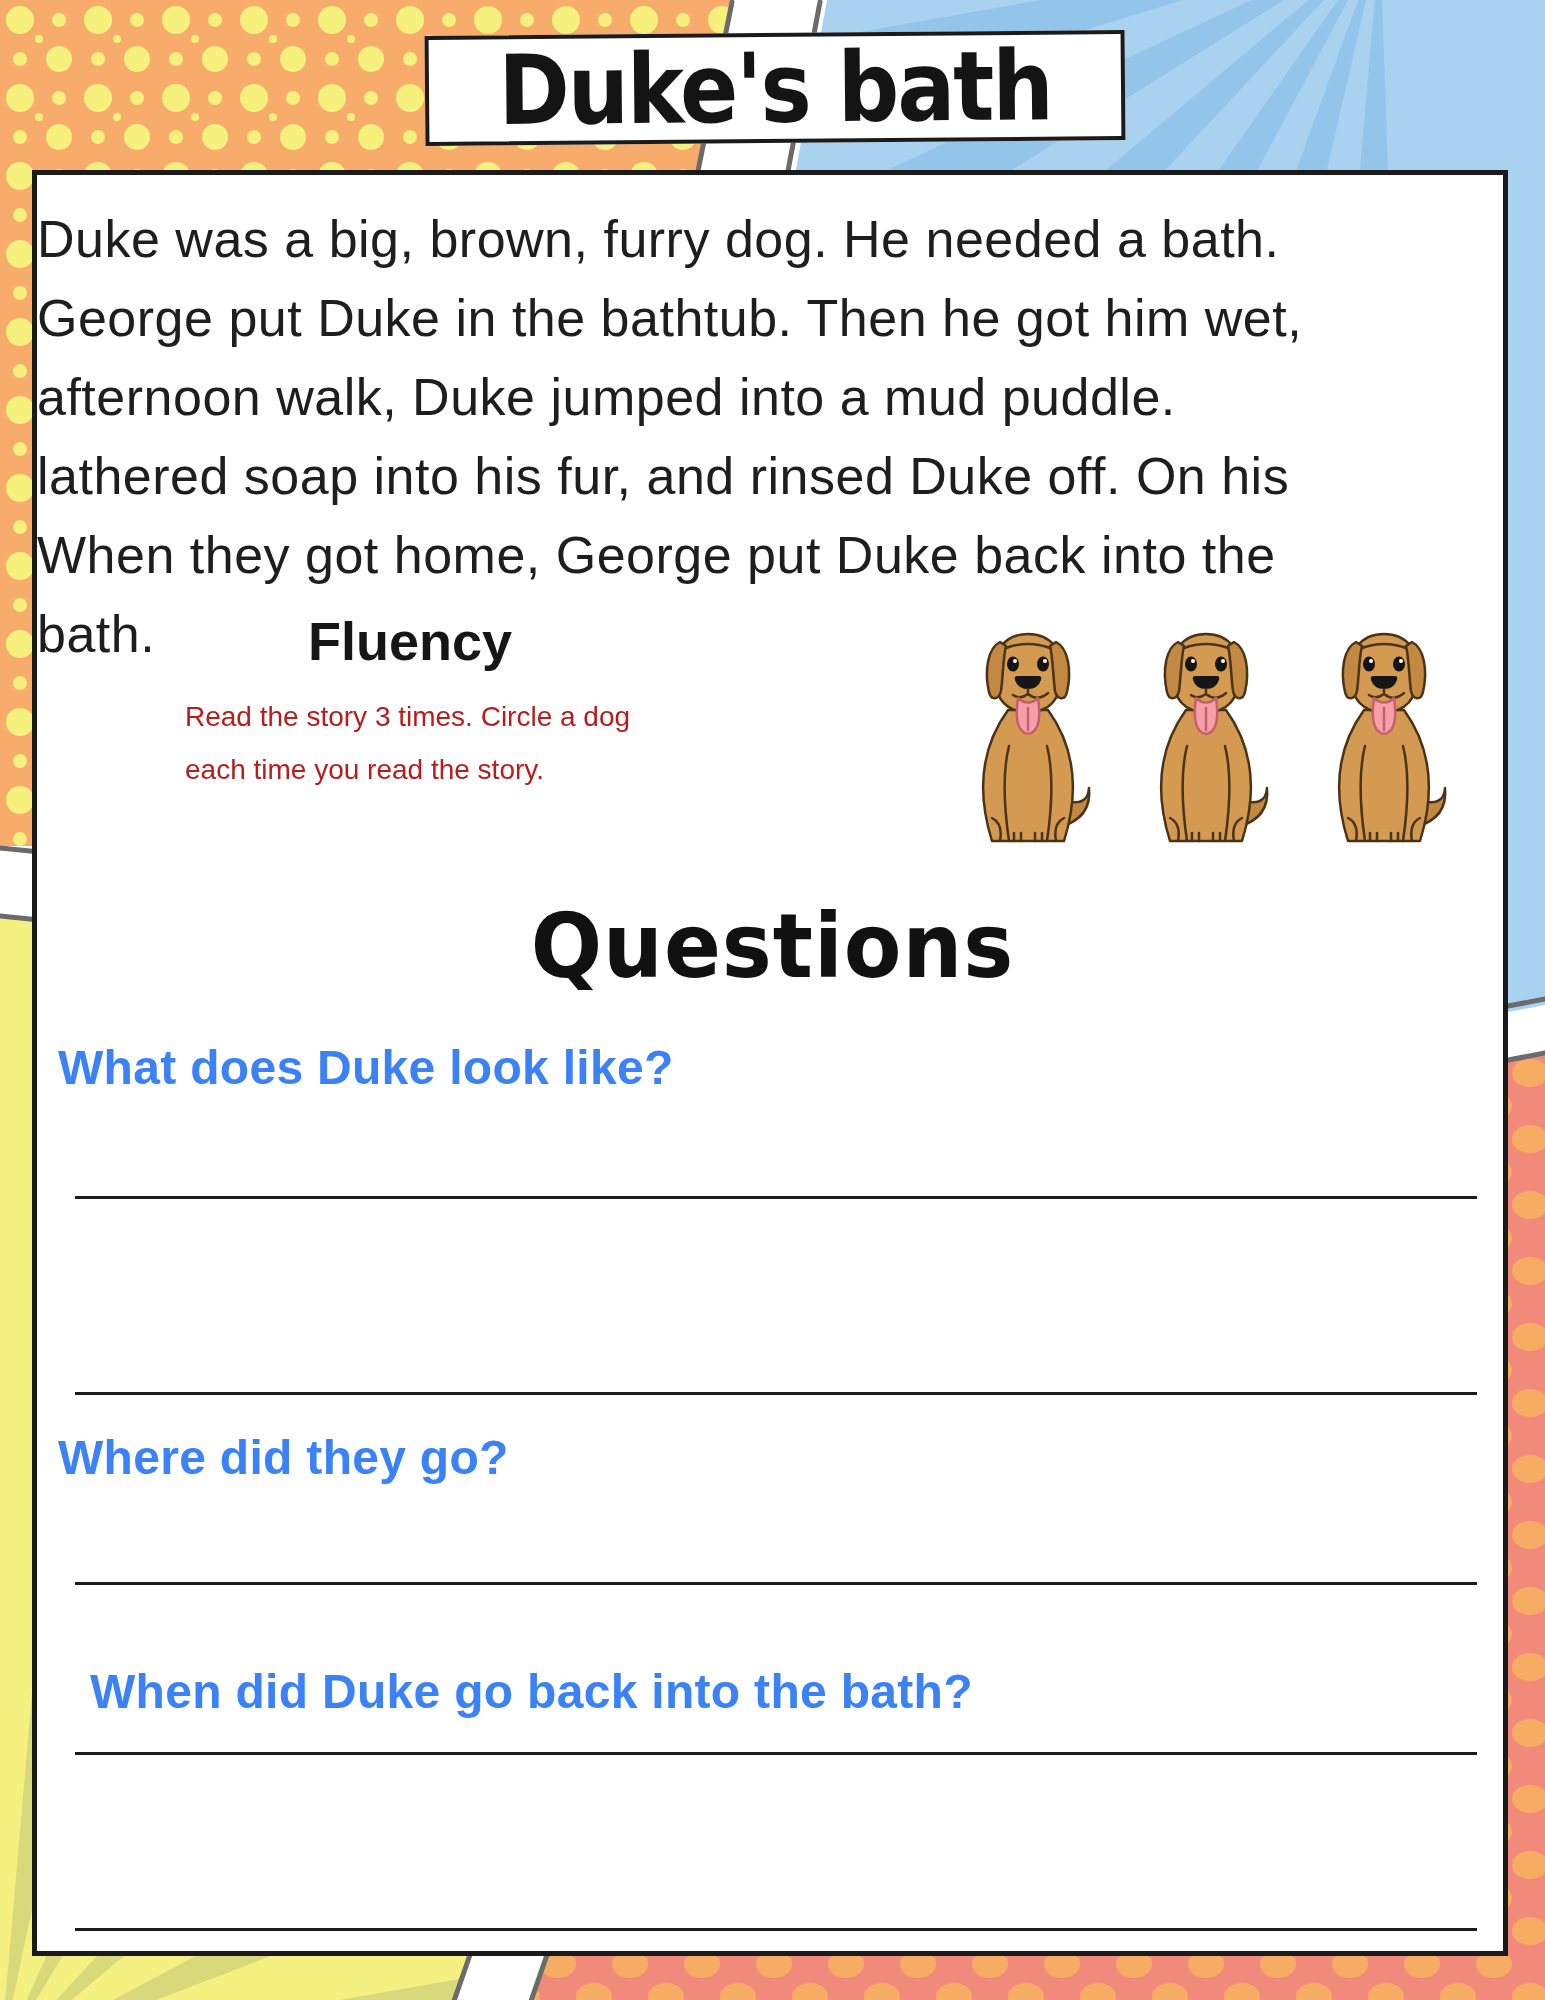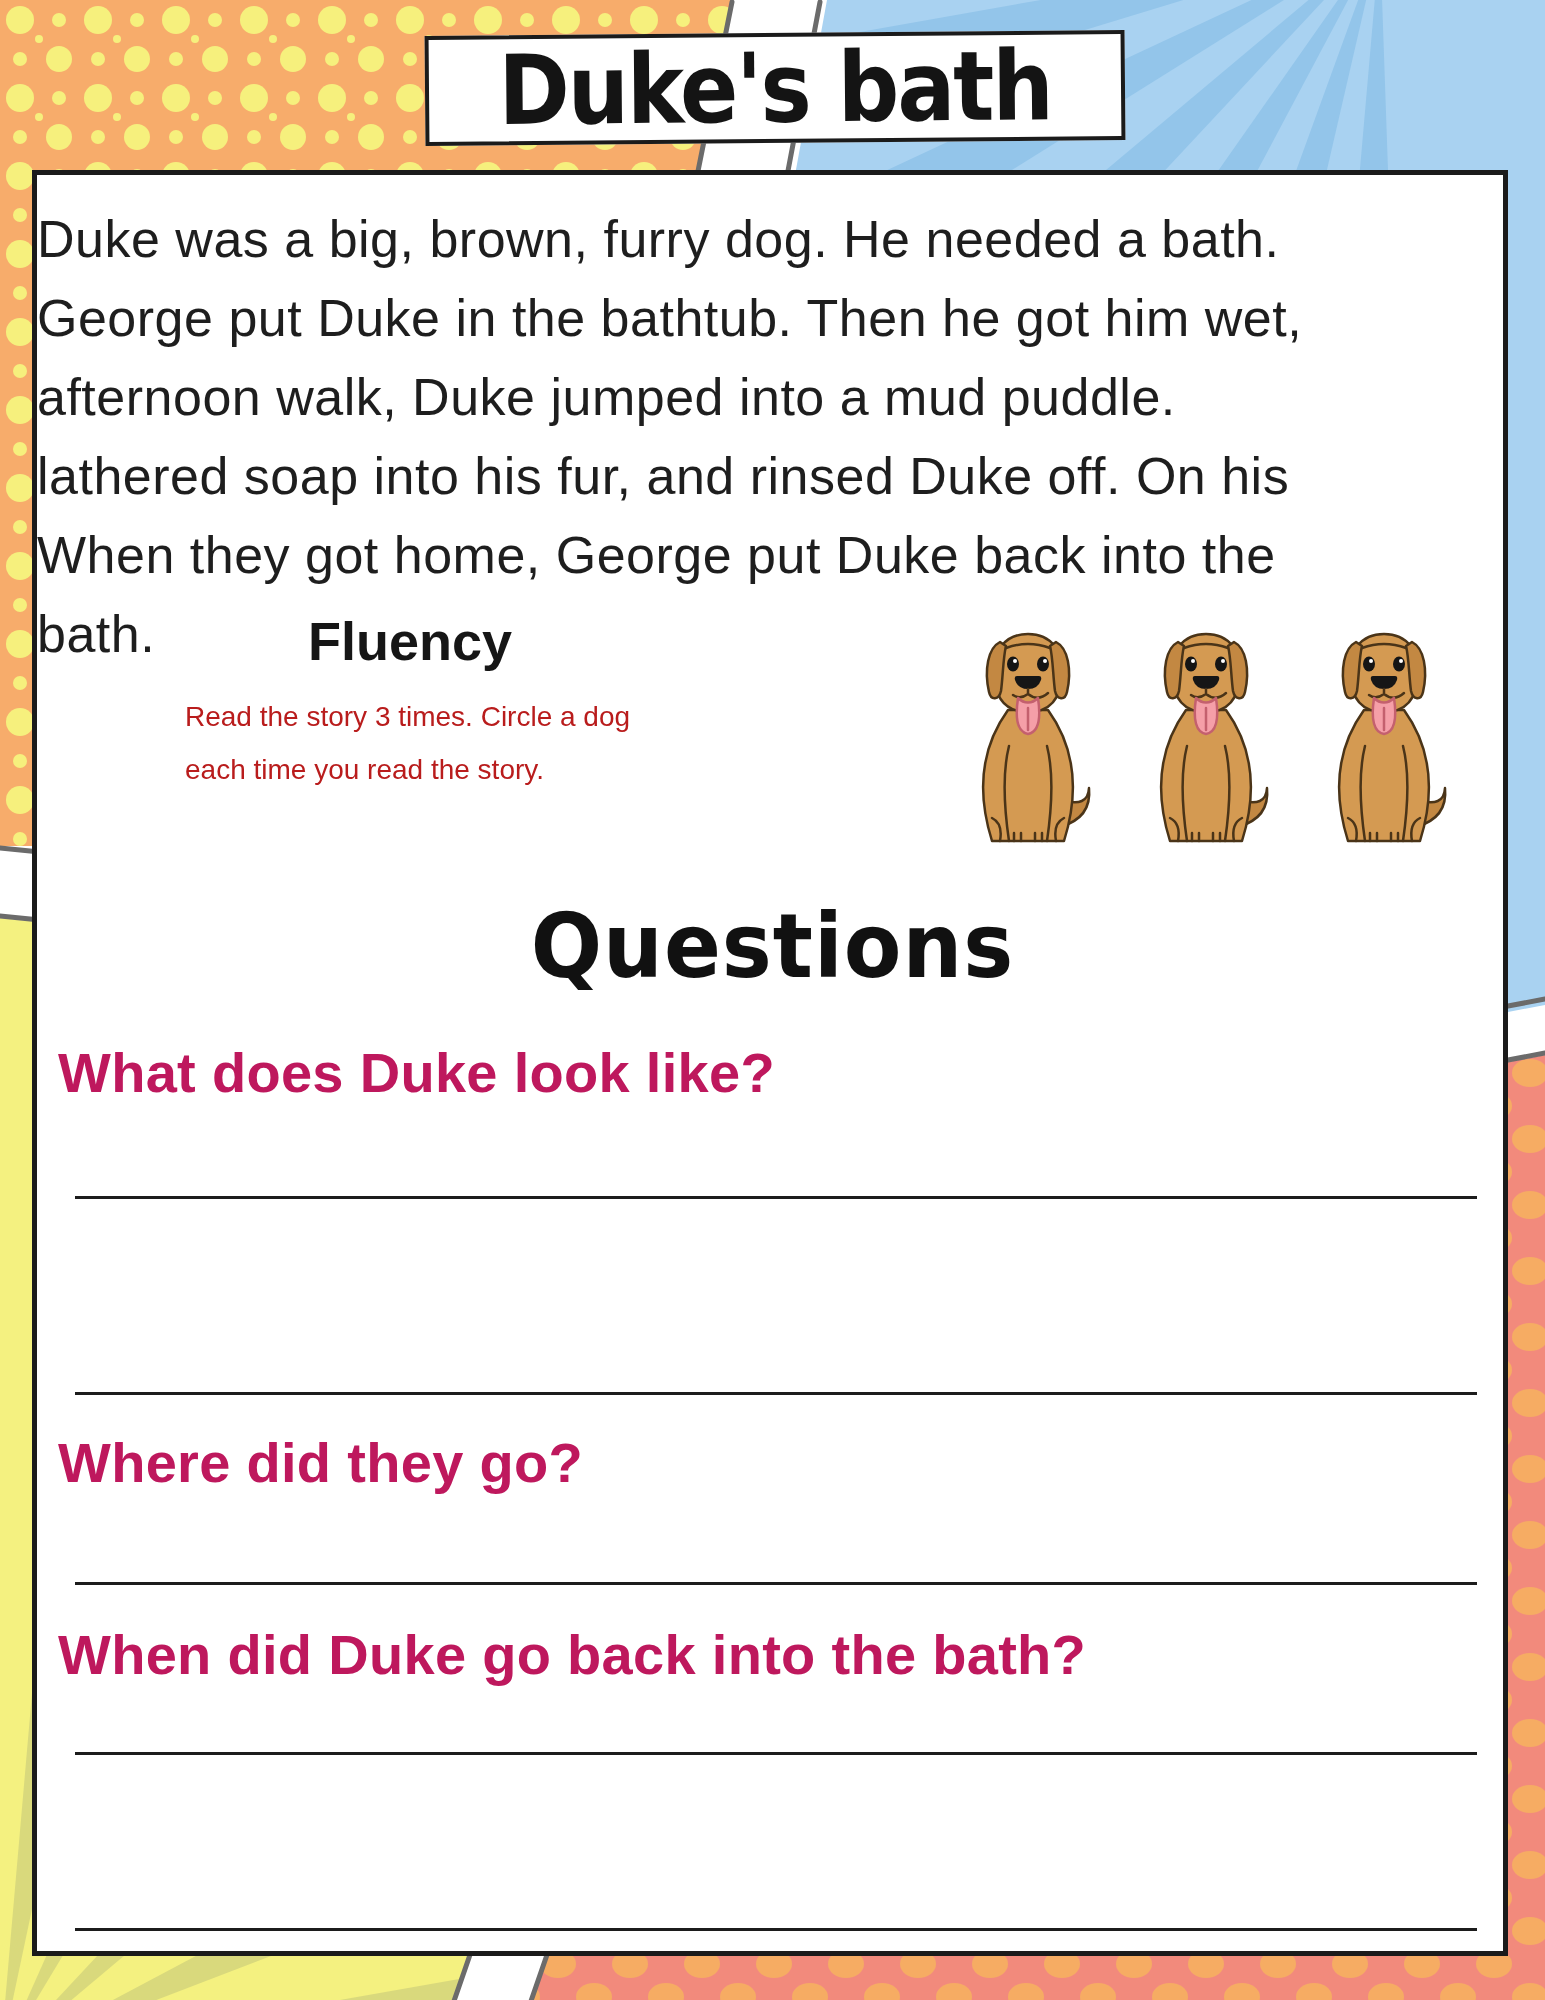--- a/index.html
+++ b/index.html
@@ -38,27 +38,27 @@
   }
   .dogs{position:absolute;left:962px;top:620px;width:520px;height:242px;display:flex;gap:46px;z-index:4;}
   .dog{width:132px;height:240px;}
   .questions-heading{
     position:absolute;left:0px;top:898px;width:1545px;text-align:center;
     font-family:"DejaVu Sans", sans-serif;font-weight:800;font-size:84px;
     color:#111;letter-spacing:1px;transform:scaleY(1.05);z-index:4;
   }
   .question-text{
     position:absolute;left:58px;width:1380px;
-    font-size:56px;font-weight:bold;color:#be185d;letter-spacing:0.3px;z-index:4;
+    font-size:48px;font-weight:bold;color:#3b82f6;letter-spacing:0.3px;z-index:4;
   }
   .answer-line{position:absolute;left:75px;width:1402px;height:3px;background:#1c1c1c;z-index:4;}
   .q1{top:1040px;} .l1{top:1196px;}
   .q2{top:1234px;} .l2{top:1392px;}
   .q3{top:1430px;} .l3{top:1582px;}
-  .q4{top:1622px;} .l4{top:1752px;}
+  .q4{top:1664px;margin-left:32px;} .l4{top:1752px;}
   .q5{top:1800px;} .l5{top:1928px;}
   .hidden-defs{position:absolute;width:0;height:0;overflow:hidden;}
 </style>
 </head>
 <body>
 
 <div class="page">
 
   <svg class="bg" viewBox="0 0 1545 2000" aria-hidden="true">
     <defs>

